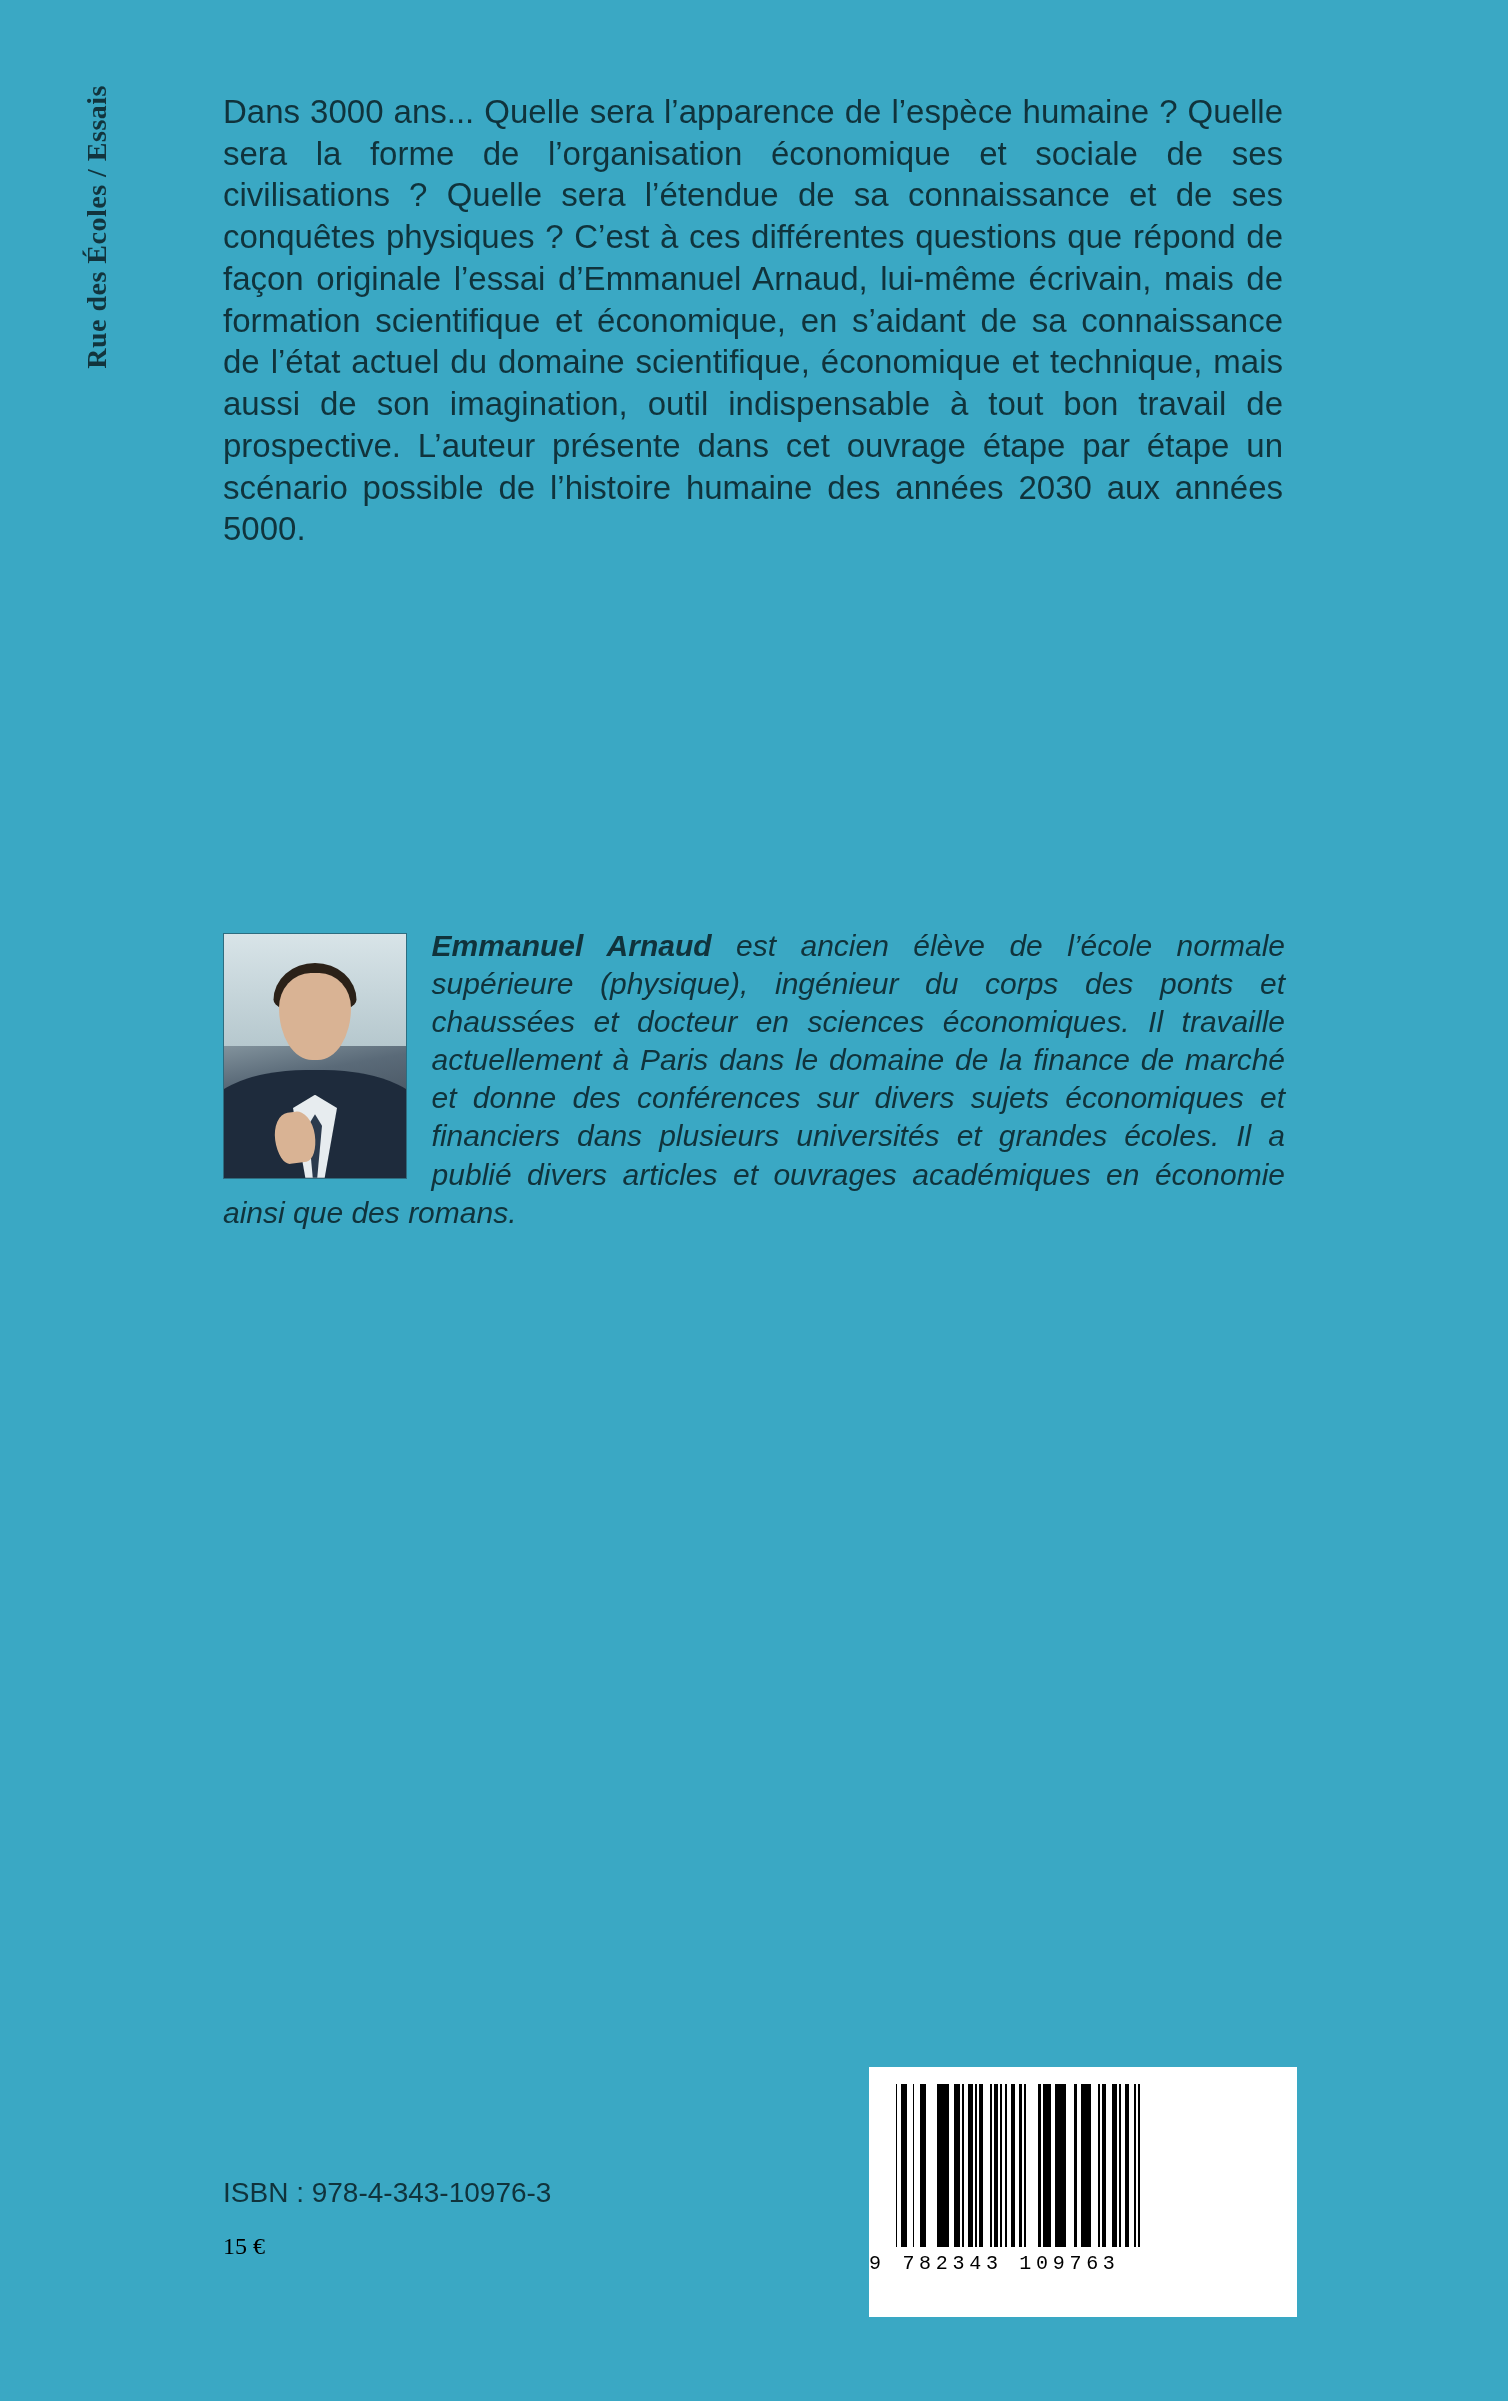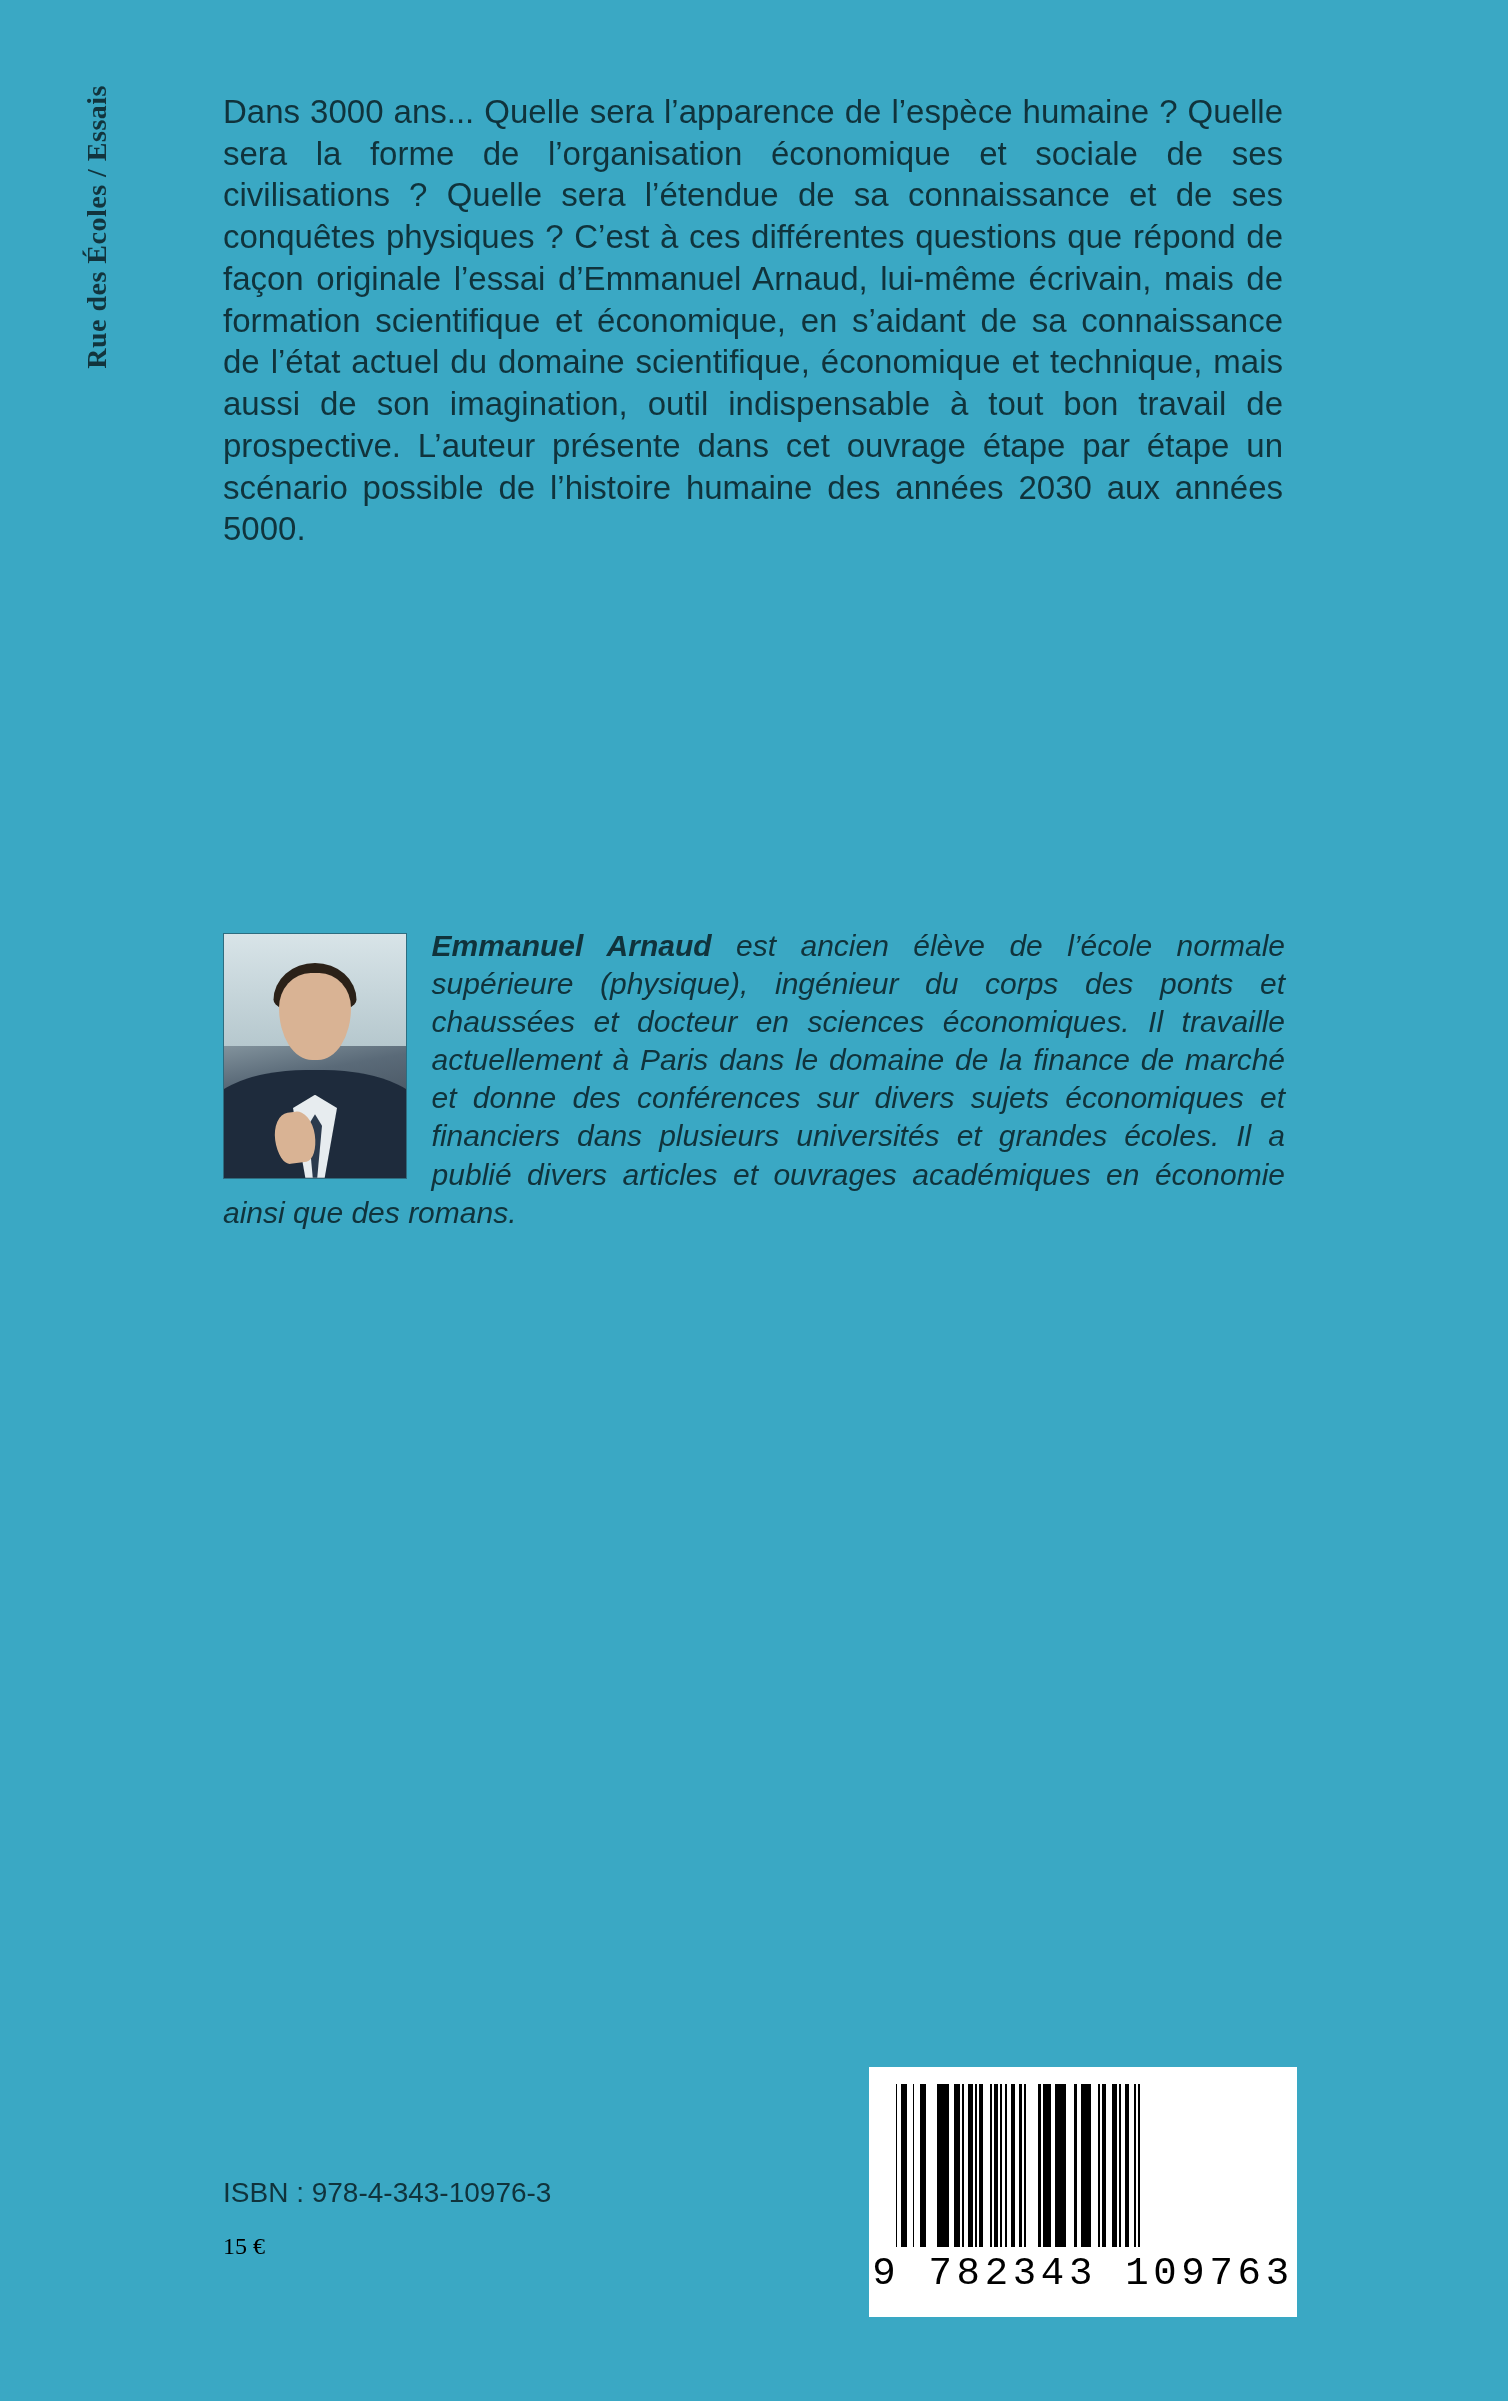--- a/index.html
+++ b/index.html
@@ -185,23 +185,22 @@
   .barcode-bars i {
     display: block;
     background: #000;
     height: 100%;
   }
   .barcode-digits {
     position: absolute;
     left: 0;
     right: 0;
     top: 185px;
-    text-align: center;
     font-family: "Liberation Mono", monospace;
-    font-size: 39px;
+    font-size: 20px;
     letter-spacing: 4.7px;
     color: #000;
   }
 </style>
 </head>
 <body>
 
 <div class="page">
 
   <div class="spine-label">

